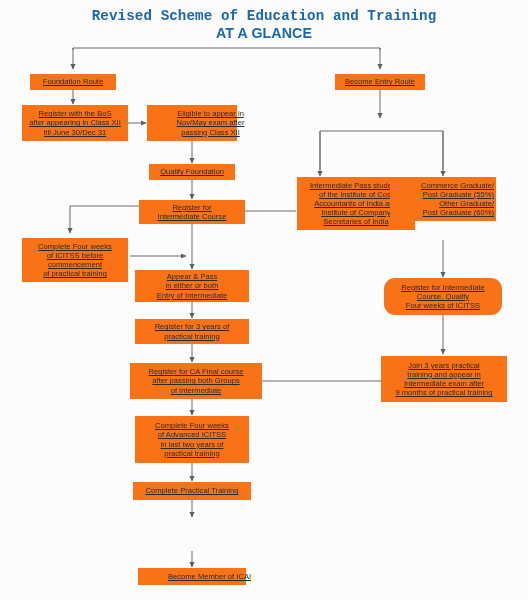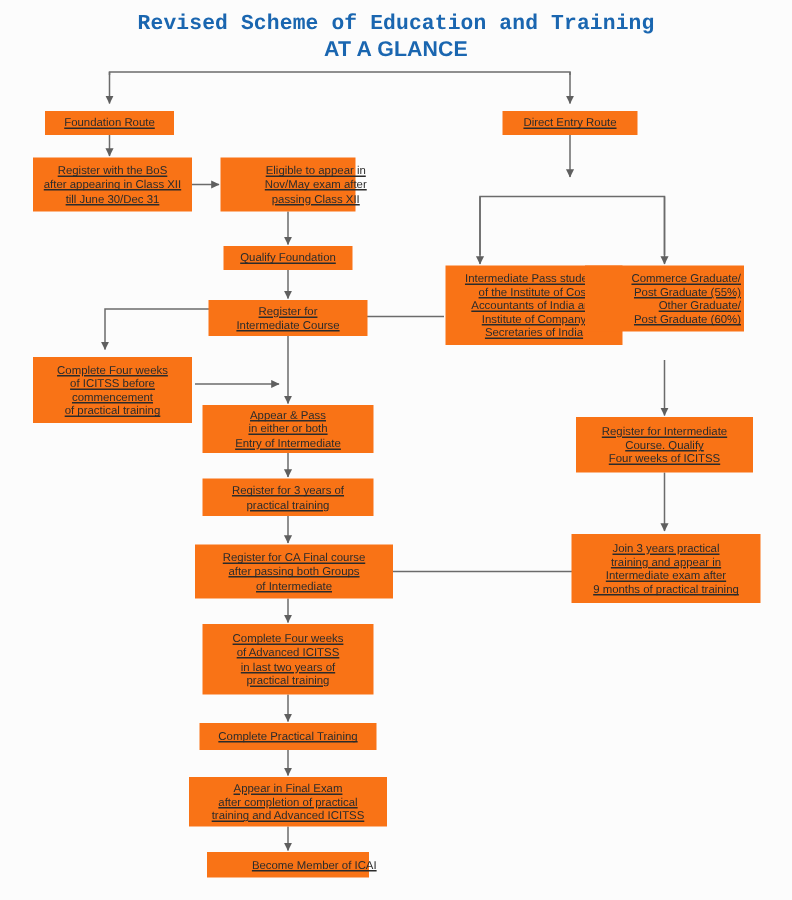--- a/index.html
+++ b/index.html
@@ -124,21 +124,21 @@
 
       <path d="M382,381 L228,381" marker-end="url(#ar)"></path>
     </g>
   </svg>
 
   <div class="node" style="left:30px; top:74px; width:86px; height:16px;">
     <span>Foundation Route</span>
   </div>
 
   <div class="node" style="left:335px; top:74px; width:90px; height:16px;">
-    <span>Direct Entry Route</span>
+    <span>Become Entry Route</span>
   </div>
 
   <div class="node" style="left:22px; top:105px; width:106px; height:36px;">
     <span>Register with the BoS</span>
     <span>after appearing in Class XII</span>
     <span>till June 30/Dec 31</span>
   </div>
 
   <div class="node" style="left:147px; top:105px; width:90px; height:36px;padding-left:39px;">
     <span>Eligible to appear in</span>
@@ -183,46 +183,41 @@
     <span>Complete Four weeks</span>
     <span>of Advanced ICITSS</span>
     <span>in last two years of</span>
     <span>practical training</span>
   </div>
 
   <div class="node" style="left:133px; top:482px; width:118px; height:18px;">
     <span>Complete Practical Training</span>
   </div>
 
-  <div class="node" style="left:126px; top:518px; width:132px; height:33px;">
-    <span>Appear in Final Exam</span>
-    <span>after completion of practical</span>
-    <span>training and Advanced ICITSS</span>
-  </div>
 
   <div class="node" style="left:138px; top:568px; width:108px; height:17px;padding-left:37px;">
     <span>Become Member of ICAI</span>
   </div>
 
   <div class="node" style="left:297px; top:177px; width:118px; height:53px;">
     <span>Intermediate Pass students</span>
     <span>of the Institute of Cost</span>
     <span>Accountants of India and</span>
     <span>Institute of Company</span>
     <span>Secretaries of India</span>
   </div>
 
   <div class="node" style="left:390px; top:177px; width:106px; height:44px;align-items:flex-end;">
     <span>Commerce Graduate/</span>
     <span>Post Graduate (55%)</span>
     <span>Other Graduate/</span>
     <span>Post Graduate (60%)</span>
   </div>
 
-  <div class="node" style="left:384px; top:278px; width:118px; height:37px;">
+  <div class="node" style="left:384px; top:278px; width:118px; height:37px;border-radius:11px;">
     <span>Register for Intermediate</span>
     <span>Course. Qualify</span>
     <span>Four weeks of ICITSS</span>
   </div>
 
   <div class="node" style="left:381px; top:356px; width:126px; height:46px;">
     <span>Join 3 years practical</span>
     <span>training and appear in</span>
     <span>Intermediate exam after</span>
     <span>9 months of practical training</span>

